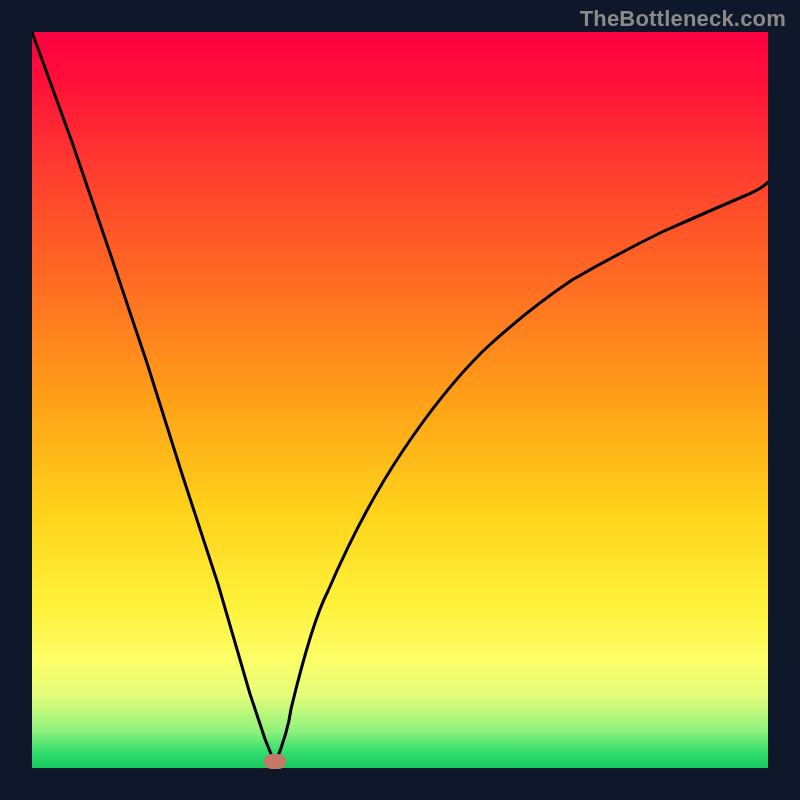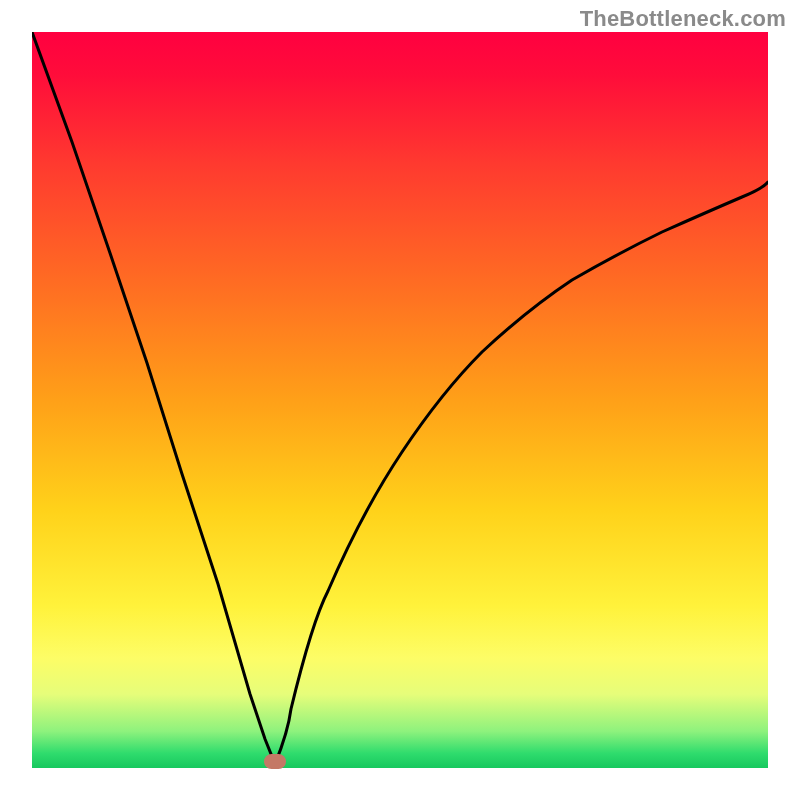--- a/index.html
+++ b/index.html
@@ -9,21 +9,21 @@
     height: 800px;
     background: #000;
     overflow: hidden;
   }
   .frame {
     position: absolute;
     top: 0;
     left: 0;
     width: 800px;
     height: 800px;
-    background: #ffffff;
+    background: #0f172a;
   }
   .plot-area {
     position: absolute;
     left: 32px;
     top: 32px;
     width: 736px;
     height: 736px;
     
     background: linear-gradient(
       to bottom,

